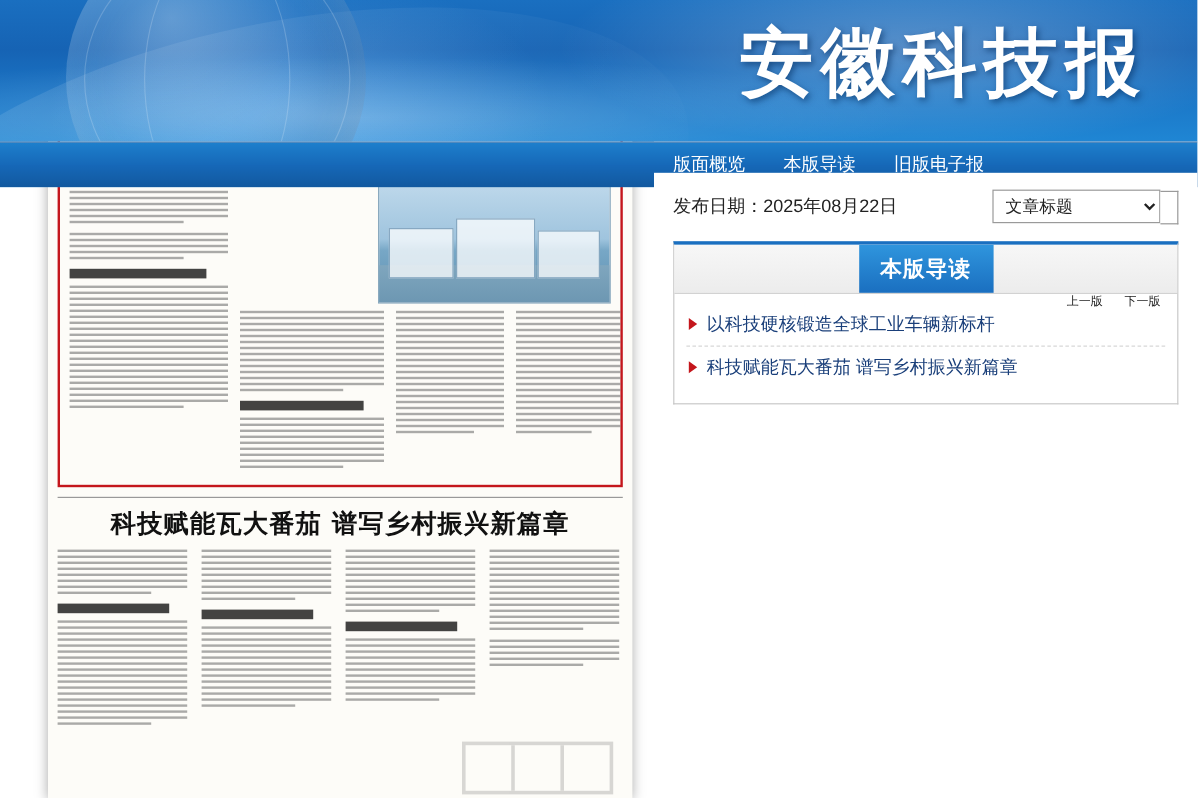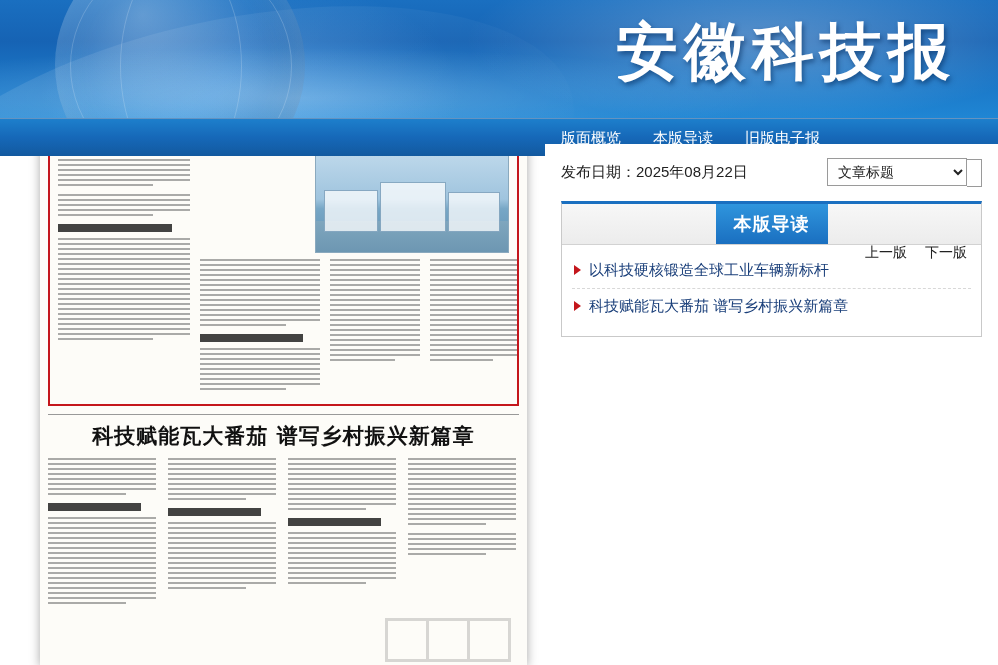--- a/index.html
+++ b/index.html
@@ -364,21 +364,21 @@
     line-height: 40px;
     white-space: nowrap;
   }
   .digest-nav {
     margin-left: auto;
     padding-right: 14px;
     display: flex;
     gap: 18px;
   }
   .digest-nav span {
-    font-size: 14px;
+    font-size: 10px;
     color: #222;
     cursor: pointer;
     white-space: nowrap;
   }
 
   .digest-list {
     list-style: none;
     margin: 0;
     padding: 8px 10px 12px 10px;
   }

